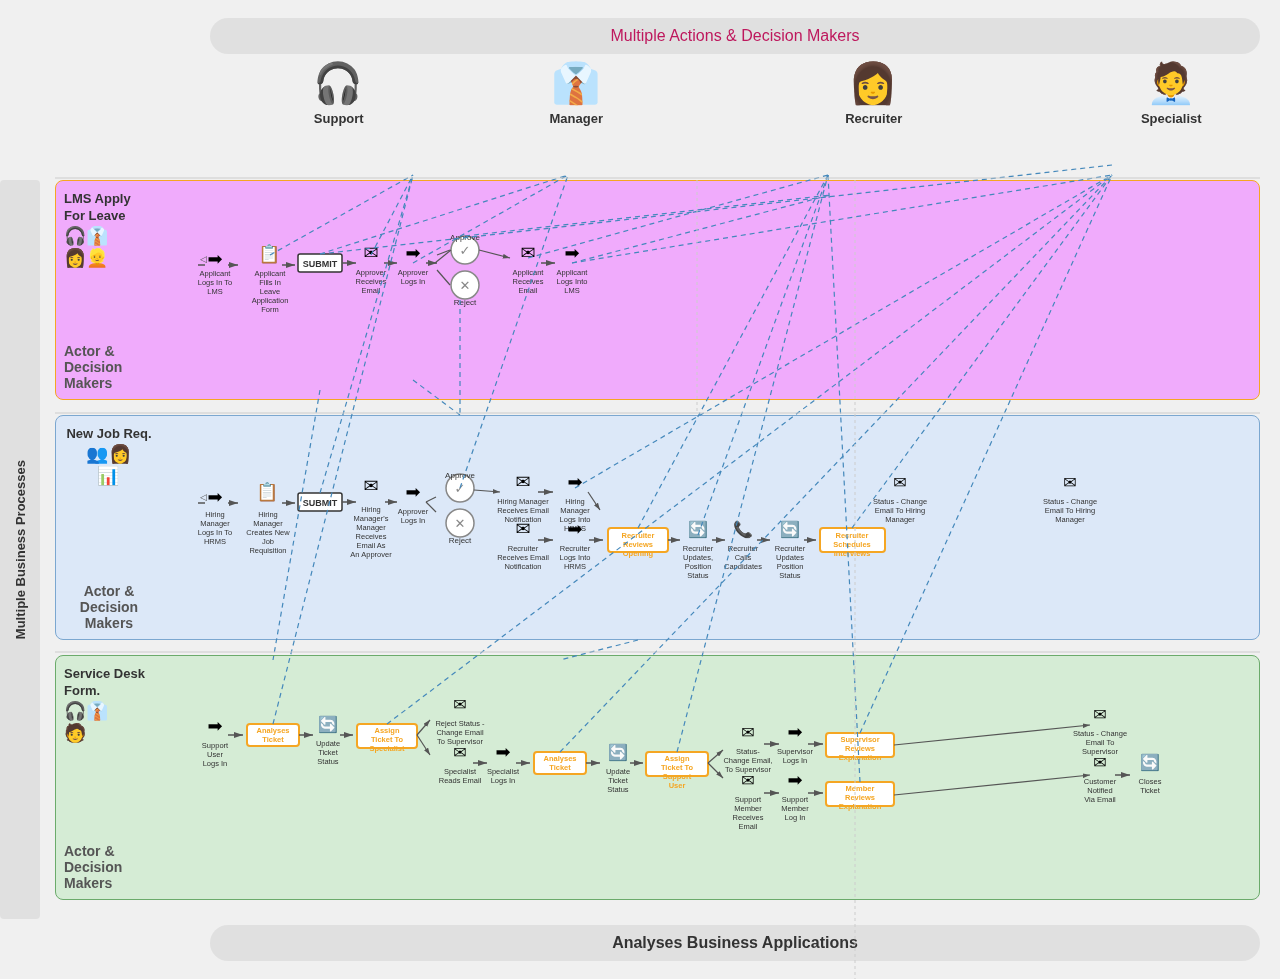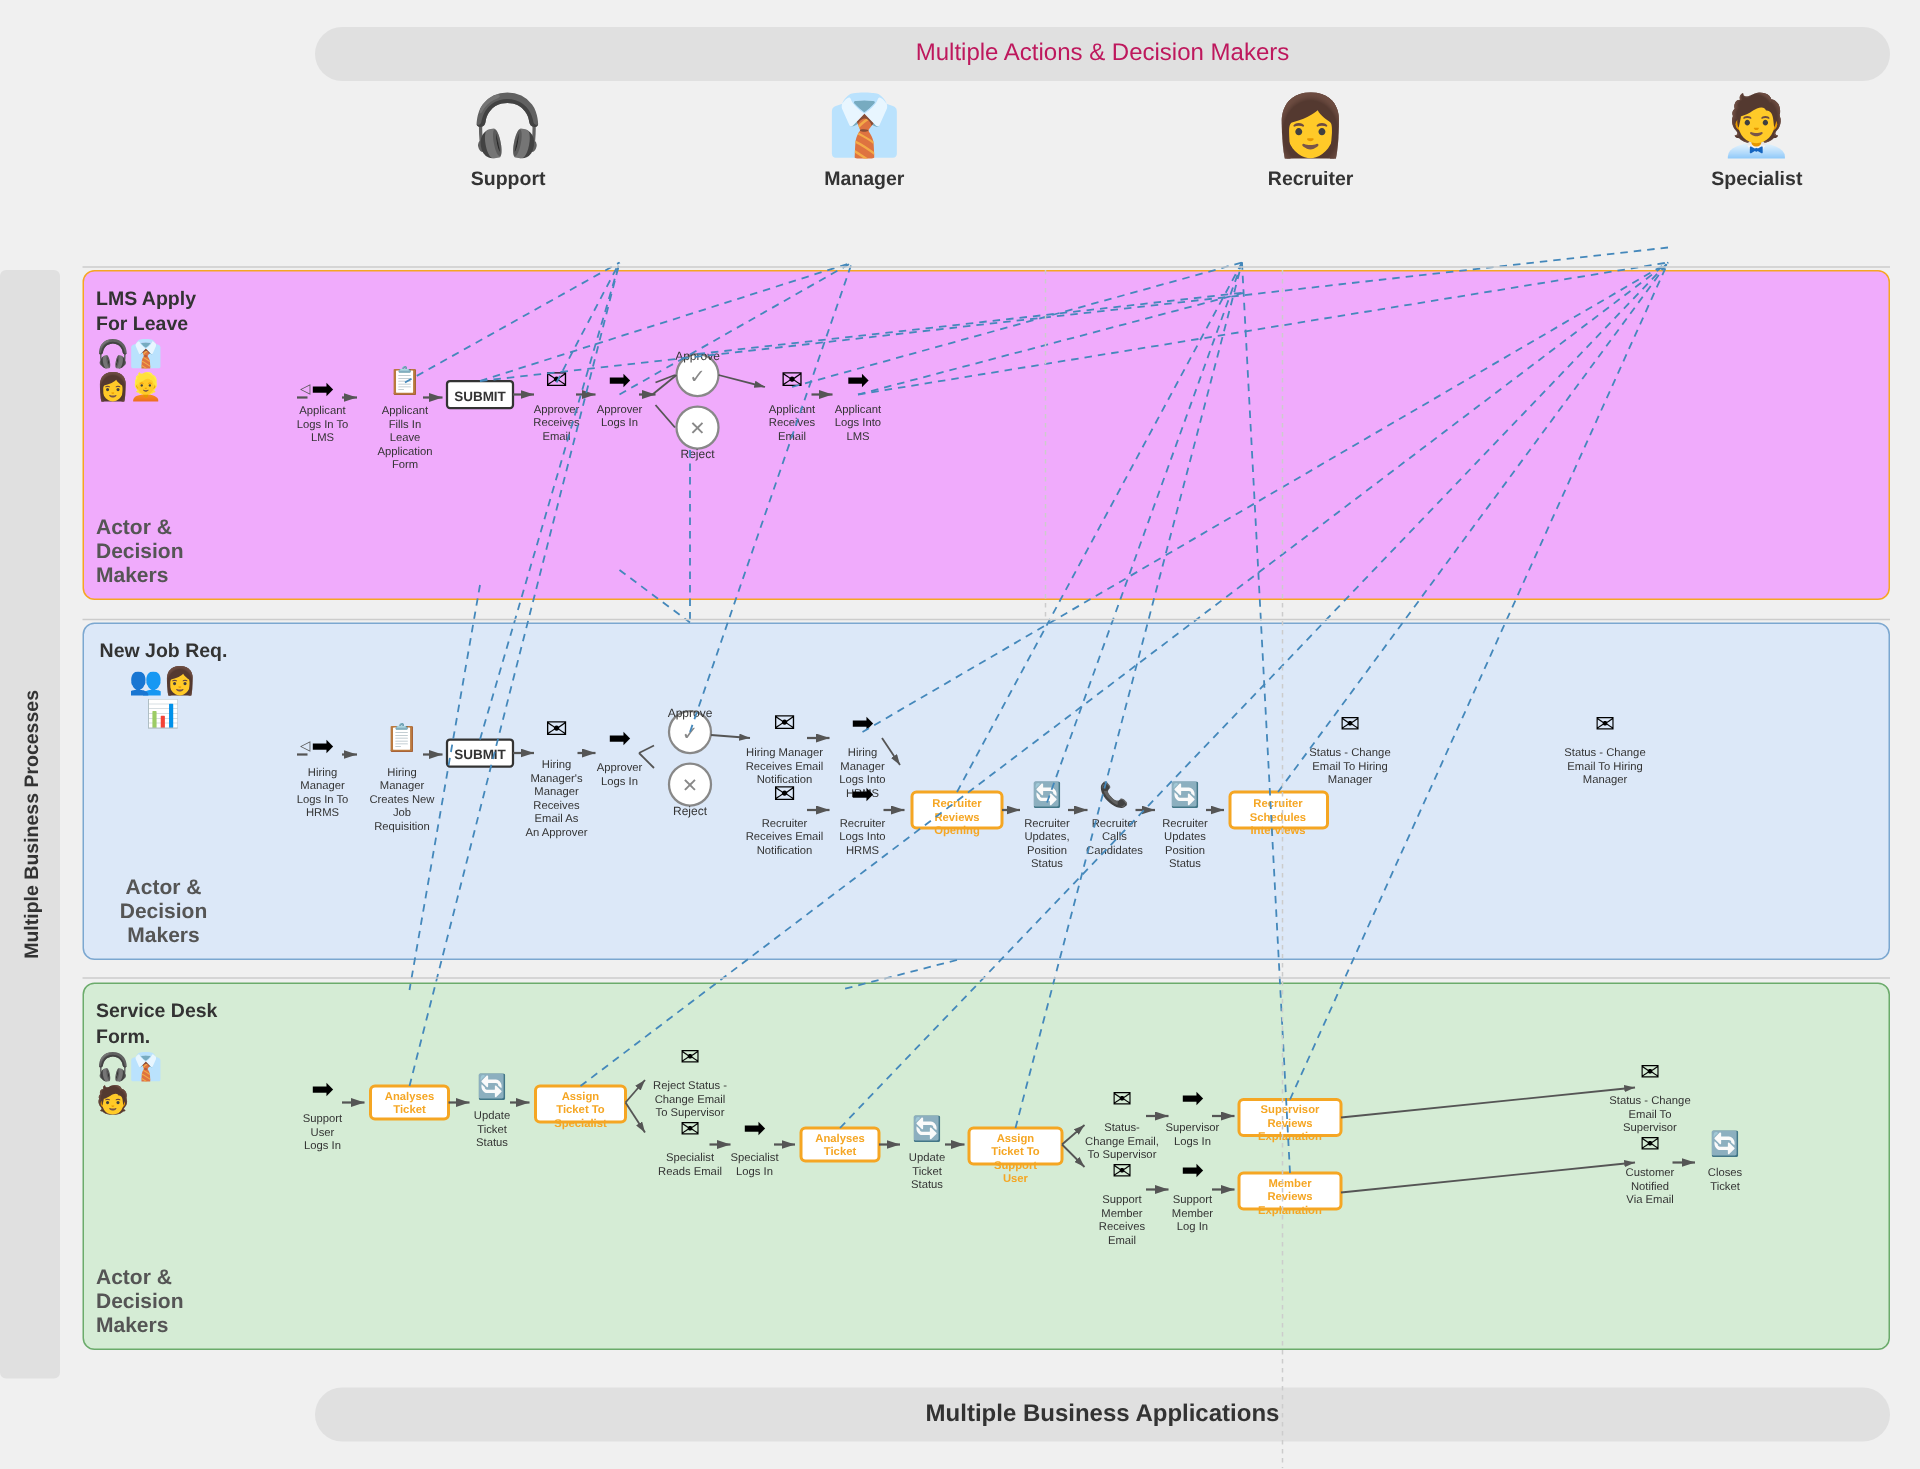--- a/index.html
+++ b/index.html
@@ -177,21 +177,21 @@
 </head>
 <body>
 
 <div class="main-container">
 
   <div class="top-banner">
     <span>Multiple Actions &amp; Decision Makers</span>
   </div>
 
   <div class="bottom-banner">
-    <span>Multiple Business Applications</span>
+    <span>Analyses Business Applications</span>
   </div>
 
   <div class="left-label">
     <span>Multiple Business Processes</span>
   </div>
 
   <div class="actors-row">
 
     <div class="actor-col" style="margin-left:40px;">
       <div class="actor-icon">🎧</div>

